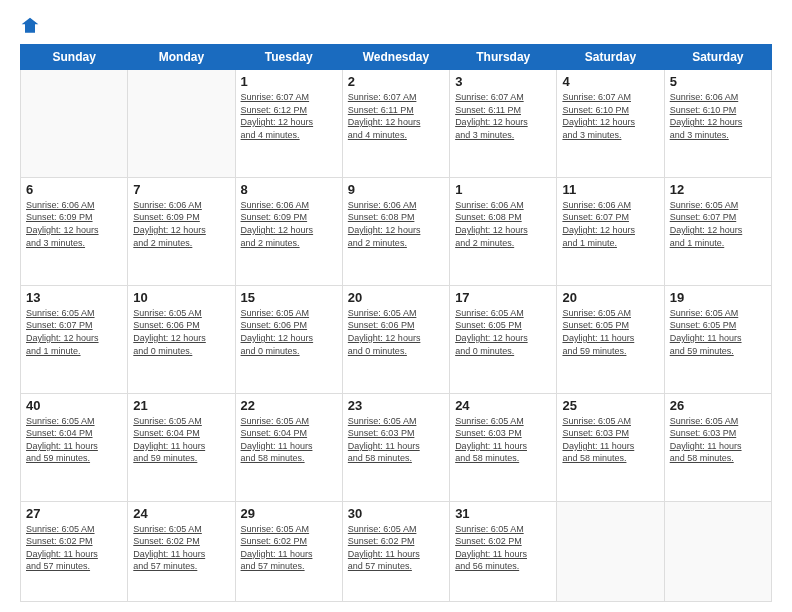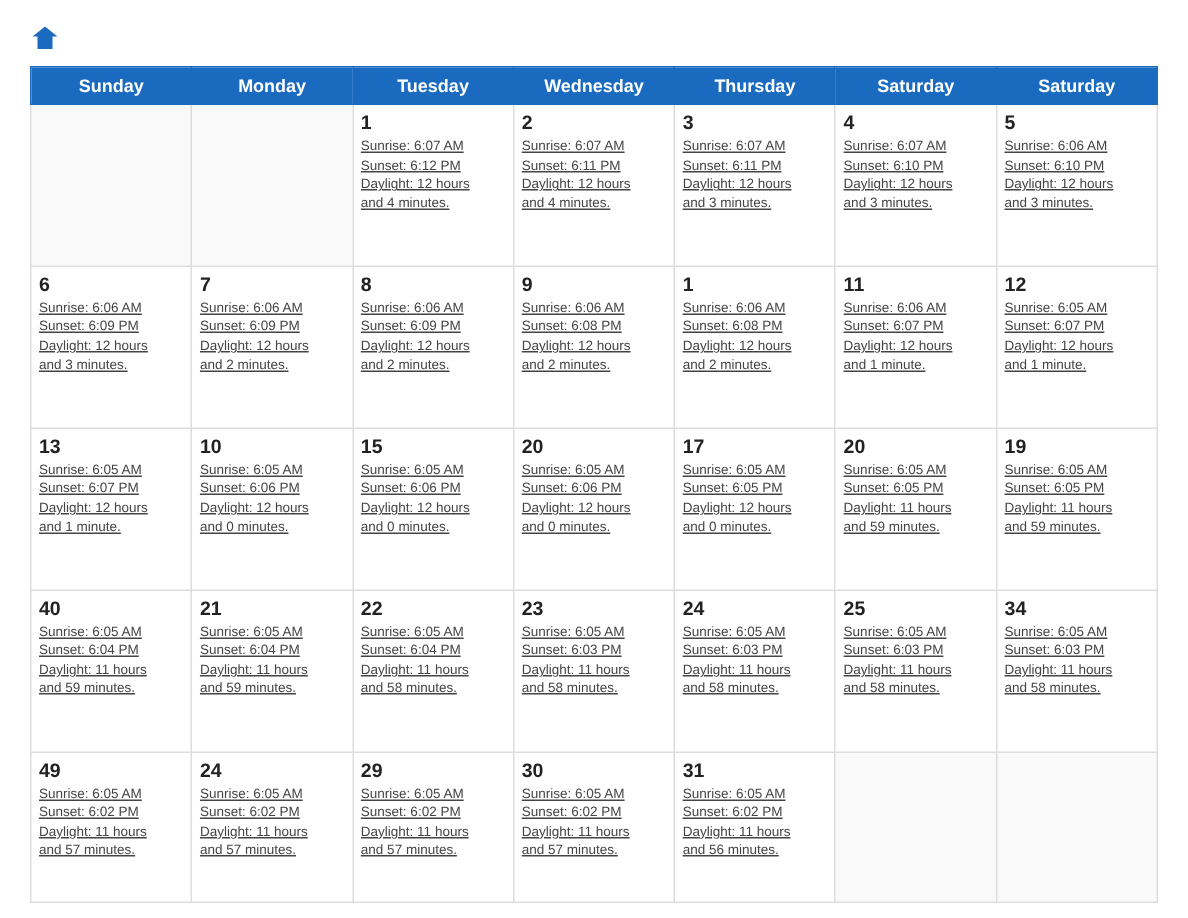--- a/index.html
+++ b/index.html
@@ -309,30 +309,30 @@
 and 58 minutes.</div>
           </td>
           <td>
             <span class="day-num">25</span>
             <div class="day-info" style="white-space: pre-line;">Sunrise: 6:05 AM
 Sunset: 6:03 PM
 Daylight: 11 hours
 and 58 minutes.</div>
           </td>
           <td>
-            <span class="day-num">34</span>
+            <span class="day-num">26</span>
             <div class="day-info" style="white-space: pre-line;">Sunrise: 6:05 AM
 Sunset: 6:03 PM
 Daylight: 11 hours
 and 58 minutes.</div>
           </td>
         </tr>
         <tr>
           <td>
-            <span class="day-num">49</span>
+            <span class="day-num">27</span>
             <div class="day-info" style="white-space: pre-line;">Sunrise: 6:05 AM
 Sunset: 6:02 PM
 Daylight: 11 hours
 and 57 minutes.</div>
           </td>
           <td>
             <span class="day-num">24</span>
             <div class="day-info" style="white-space: pre-line;">Sunrise: 6:05 AM
 Sunset: 6:02 PM
 Daylight: 11 hours

